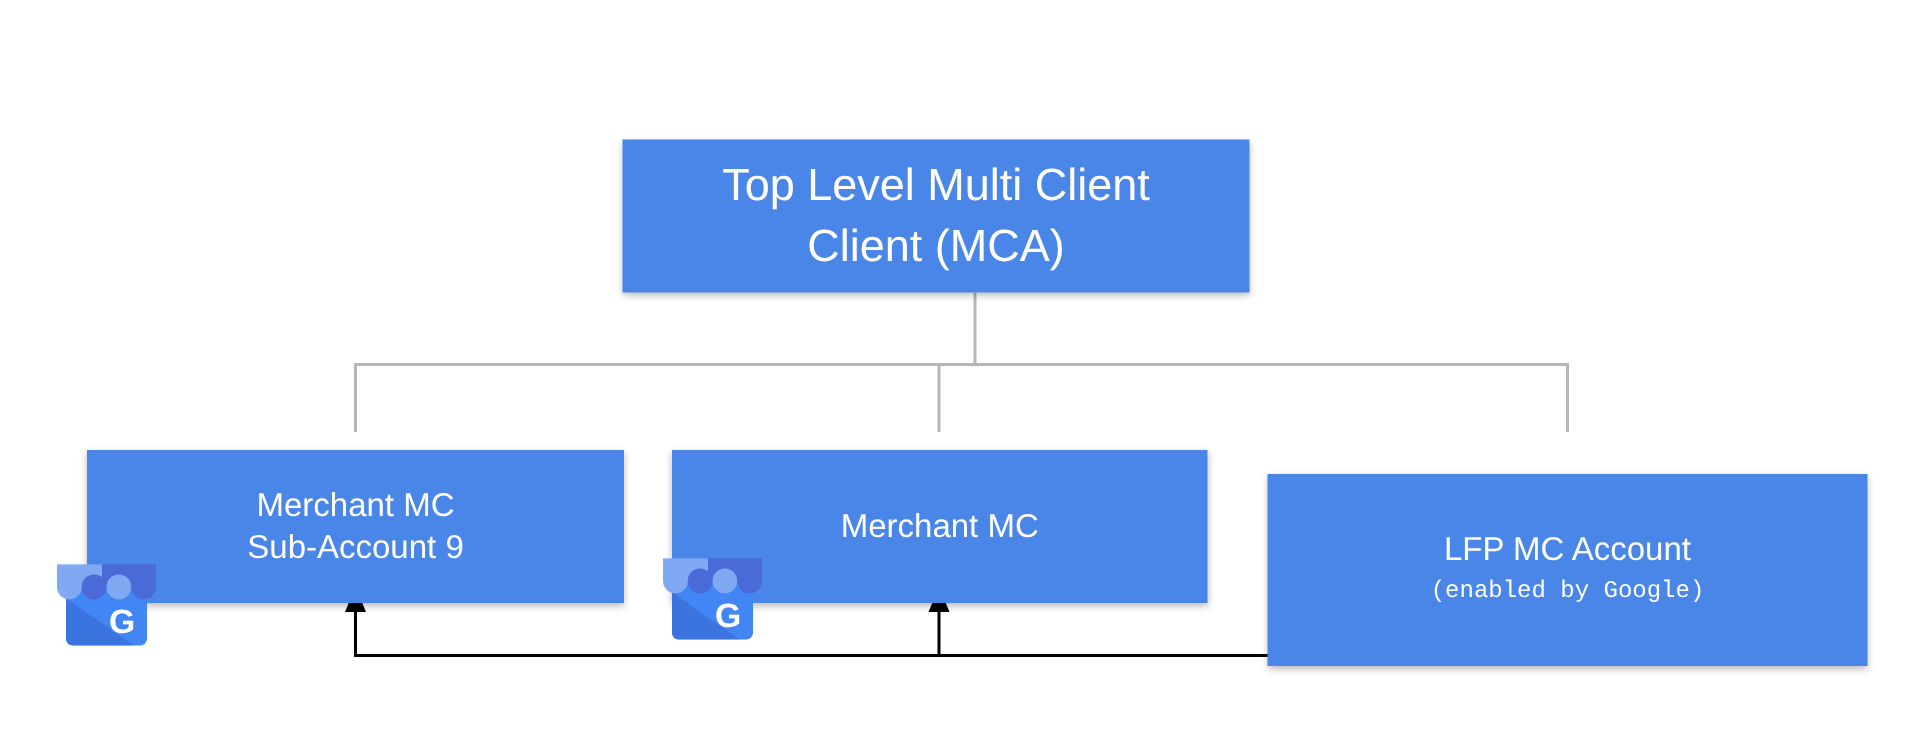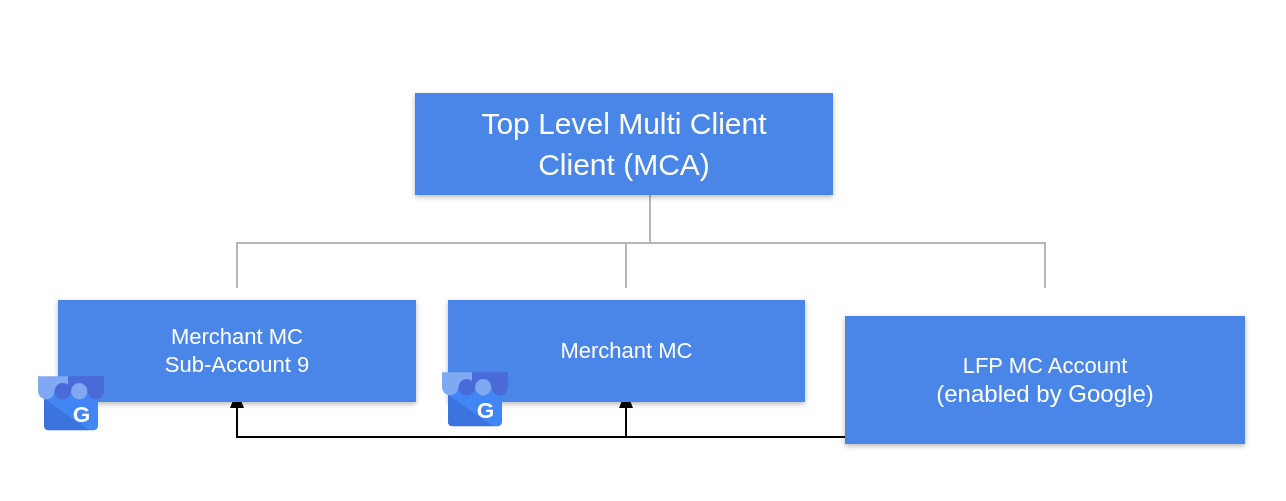--- a/index.html
+++ b/index.html
@@ -26,21 +26,21 @@
     box-shadow: 0 2px 5px rgba(0,0,0,0.28);
   }
   .node-root {
     left: 415px; top: 93px; width: 418px; height: 102px;
     font-size: 30px; line-height: 41px;
   }
   .node-child { font-size: 22px; line-height: 28px; margin-top: 12px; }
   .node-sub1 { left: 58px;  top: 288px; width: 358px; height: 102px; }
   .node-sub2 { left: 448px; top: 288px; width: 357px; height: 102px; }
   .node-lfp  { left: 845px; top: 304px; width: 400px; height: 128px; text-align: right; }
-  .node-lfp .line-small { font-size: 24px; }
+  .node-lfp .line-small { font-size: 16px; font-family: Liberation Mono, monospace; }
 
   .tree-line { position: absolute; background: #b7b7b7; }
   .tl-root-down { left: 649px;  top: 195px; width: 2px;   height: 48px; }
   .tl-main      { left: 236px;  top: 242px; width: 810px; height: 2px;  }
   .tl-drop-1    { left: 236px;  top: 242px; width: 2px;   height: 46px; }
   .tl-drop-2    { left: 625px;  top: 242px; width: 2px;   height: 46px; }
   .tl-drop-3    { left: 1044px; top: 242px; width: 2px;   height: 46px; }
 
   .flow-line { position: absolute; background: #000000; }
   .fl-main       { left: 236px;  top: 436px; width: 810px; height: 2px;  }

